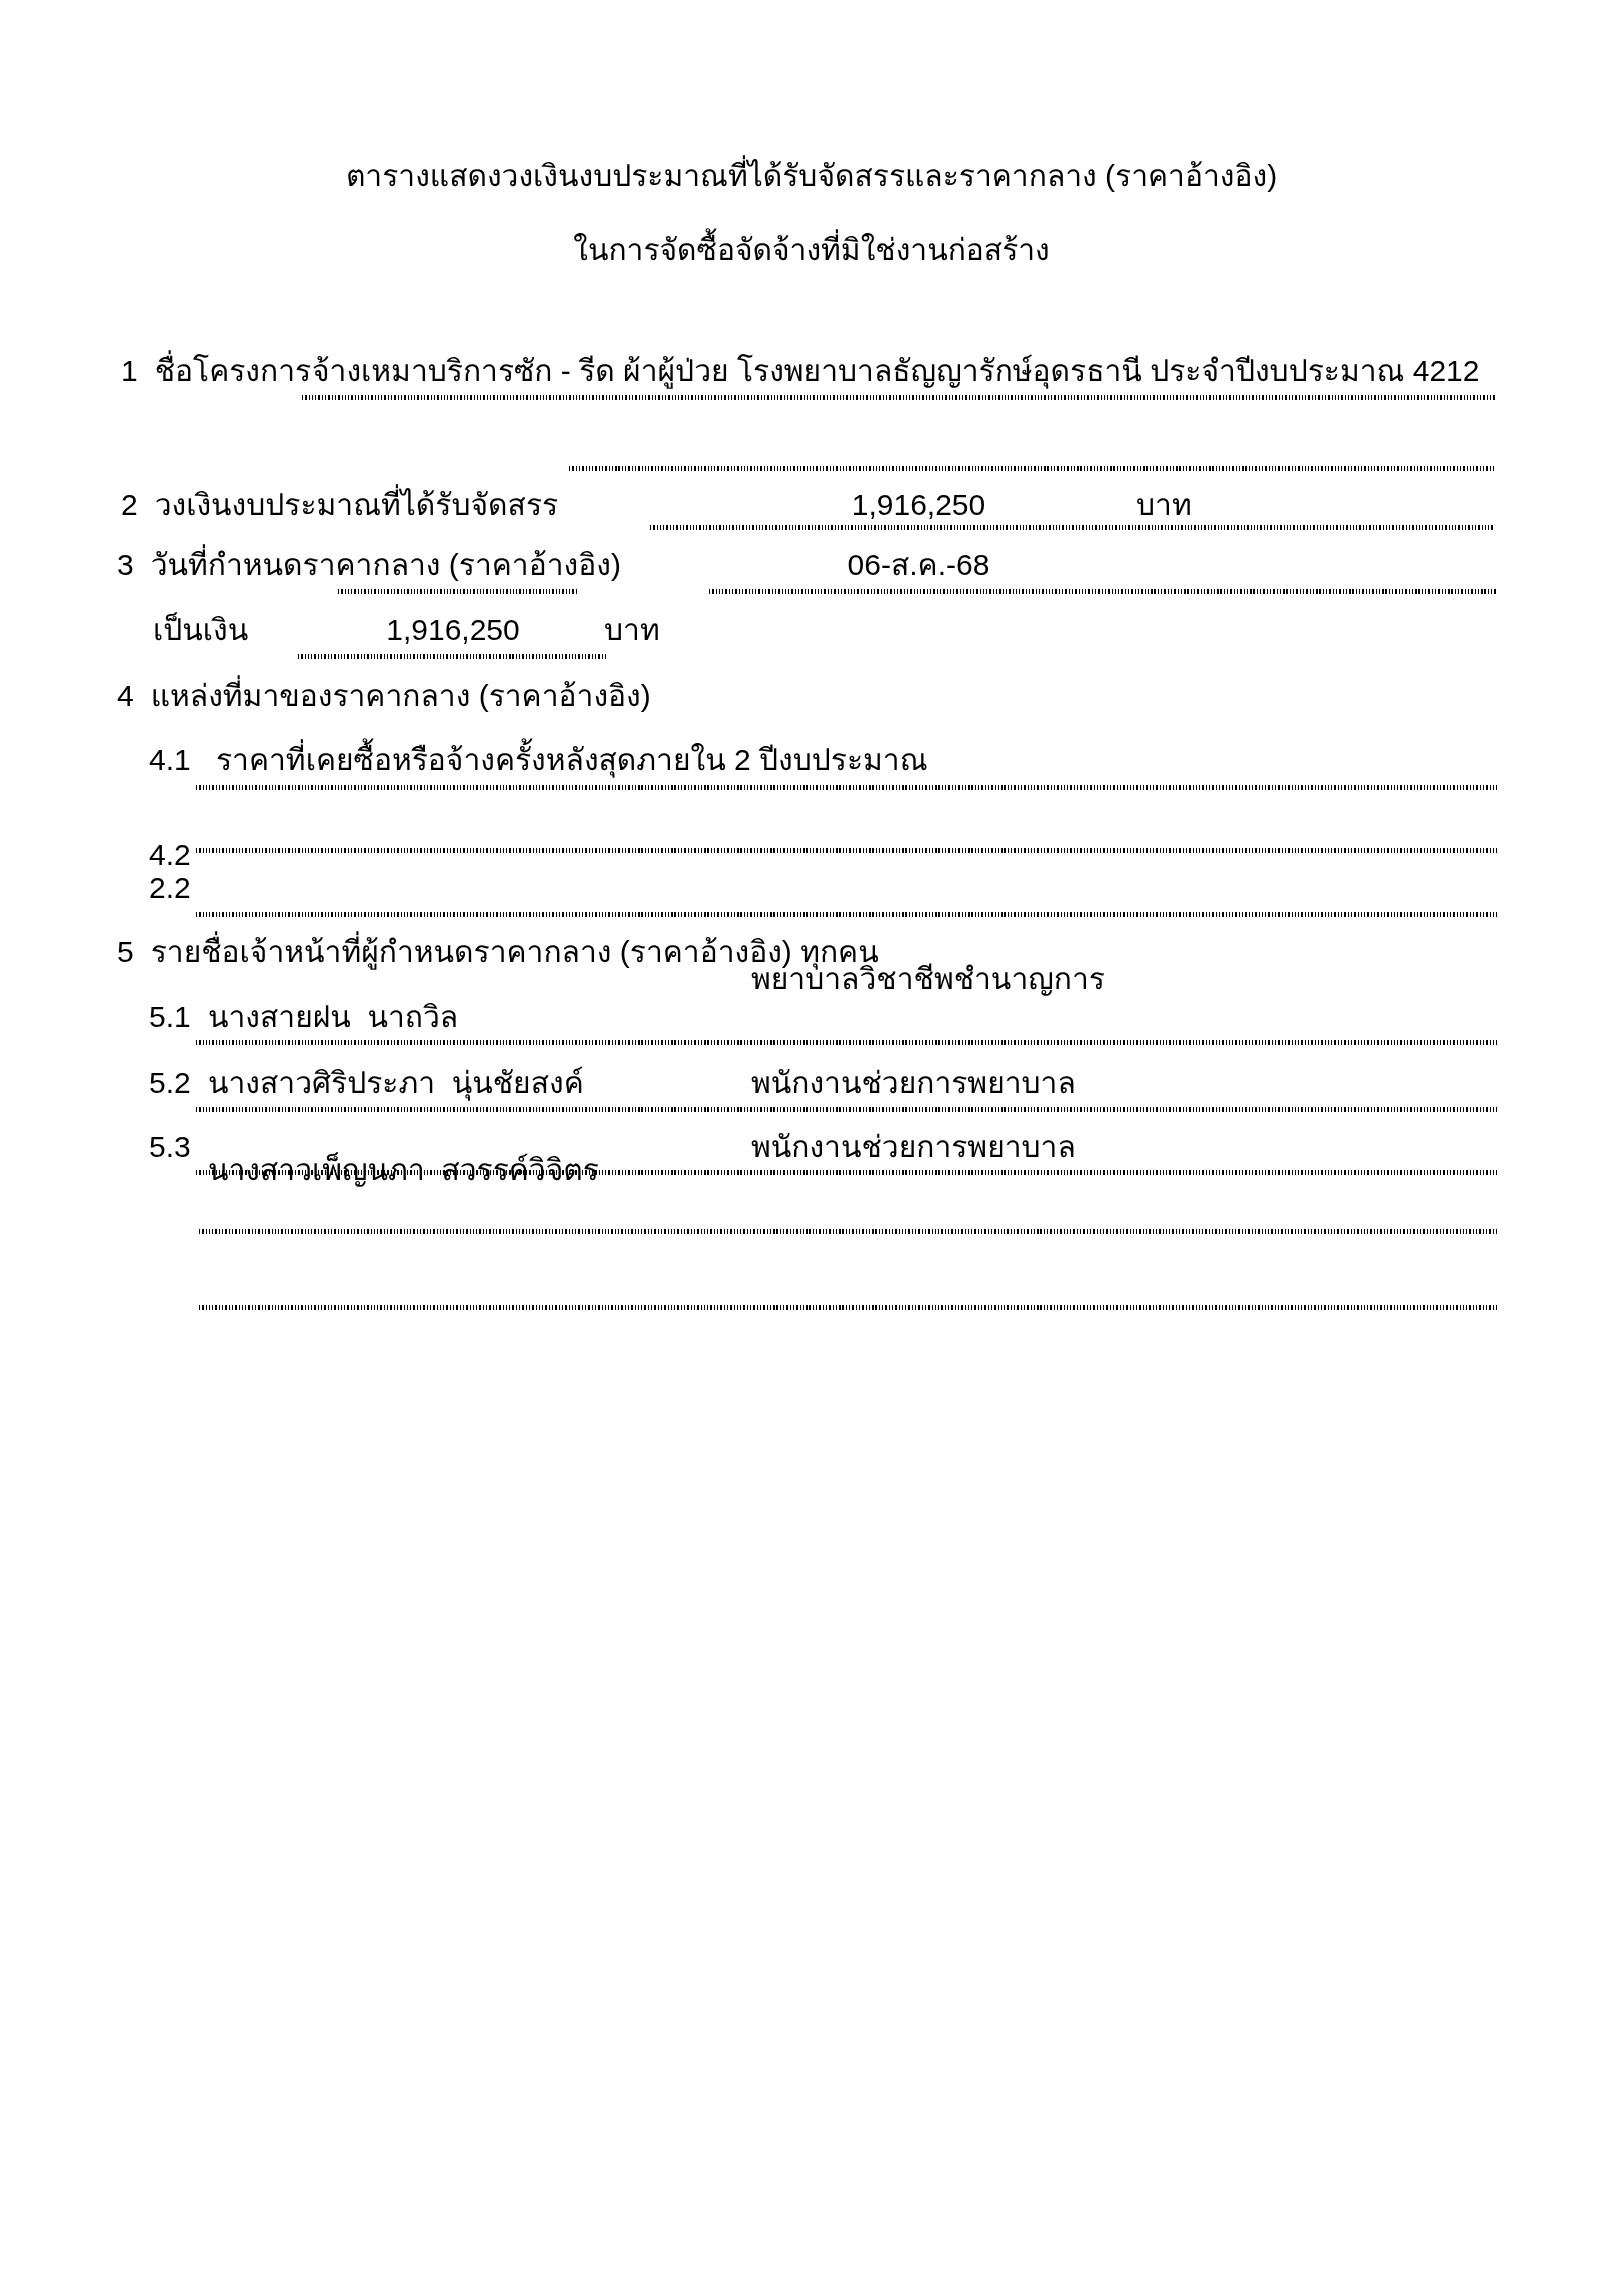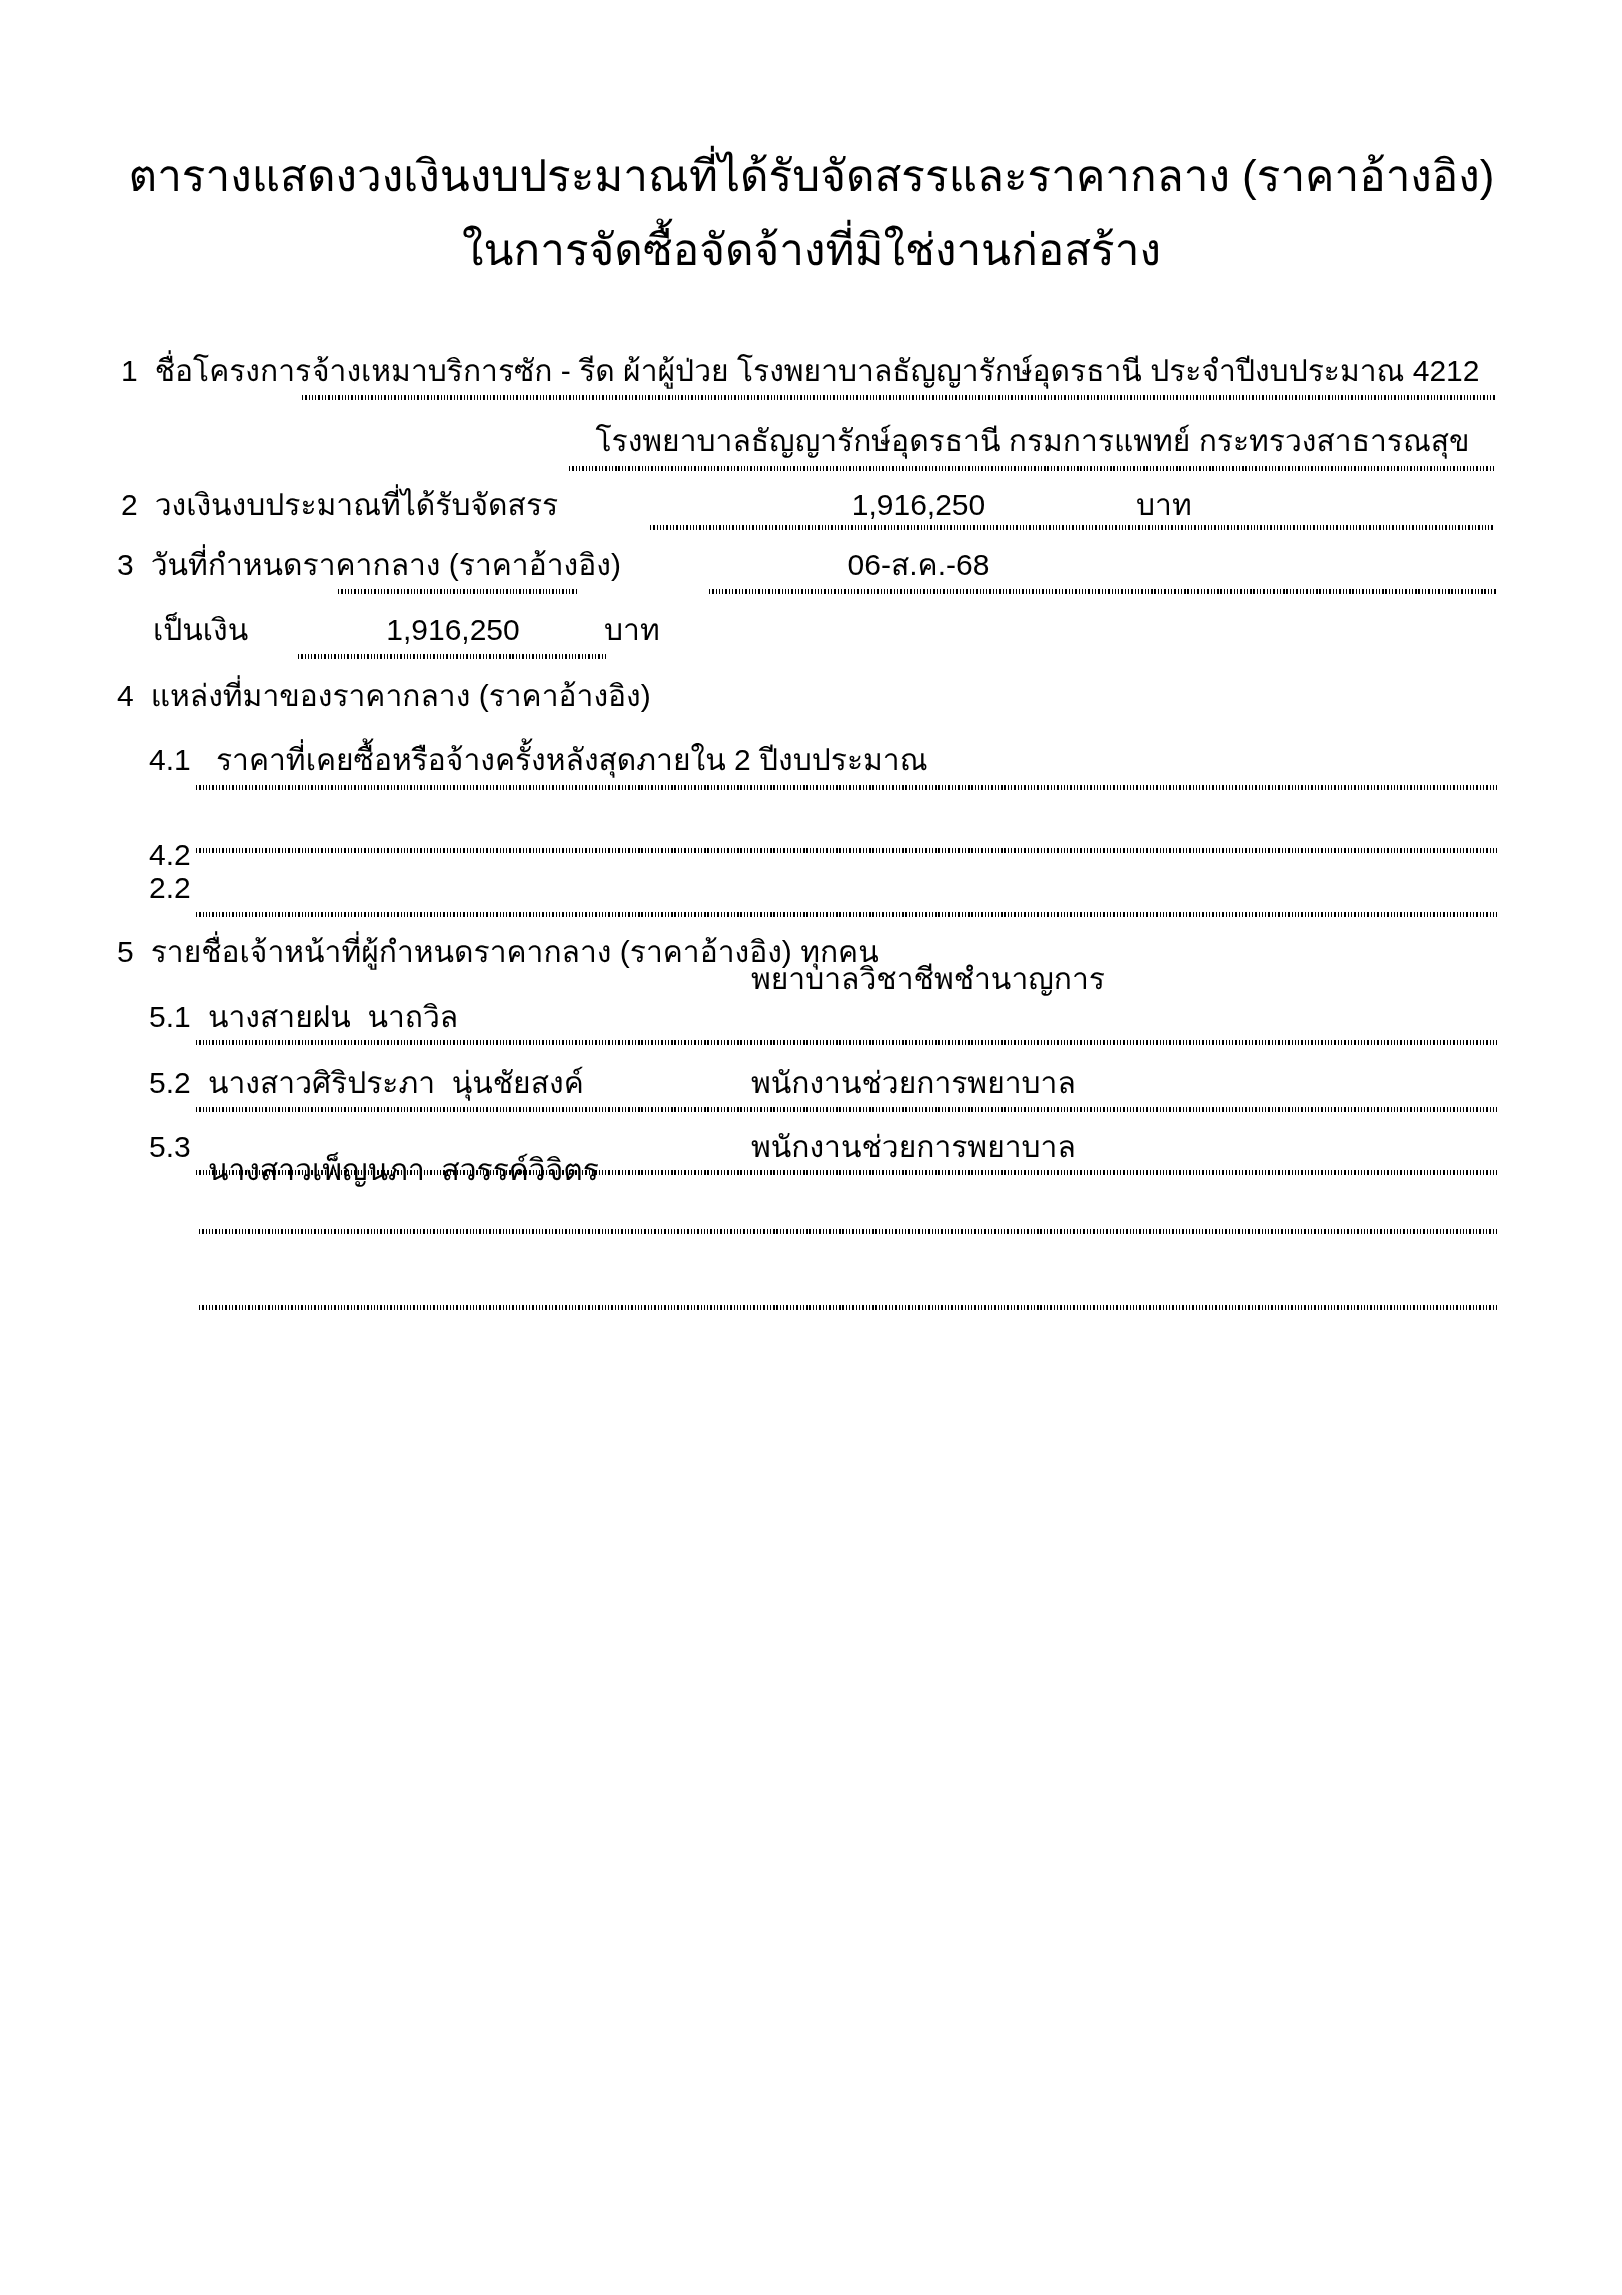--- a/index.html
+++ b/index.html
@@ -16,21 +16,21 @@
     color: #000000;
     font-size: 30px;
     line-height: 46px;
     overflow: hidden;
   }
   .abs { position: absolute; white-space: pre; }
   .title {
     left: 0;
     width: 1623px;
     text-align: center;
-    font-size: 44px;
+    font-size: 30px;
     line-height: 47px;
   }
   .numlabel { display: flex; gap: 17px; }
   .center { text-align: center; white-space: pre; }
   .dotline {
     position: absolute;
     height: 4.6px;
     background-image: repeating-linear-gradient(to right, #000 0px, #000 1.3px, transparent 1.3px, transparent 3.3px);
     background-repeat: repeat-x;
   }
@@ -43,21 +43,20 @@
   <div class="abs title" style="top:152px;">ตารางแสดงวงเงินงบประมาณที่ได้รับจัดสรรและราคากลาง (ราคาอ้างอิง)</div>
   <div class="abs title" style="top:226px;">ในการจัดซื้อจัดจ้างที่มิใช่งานก่อสร้าง</div>
 
   <div class="abs numlabel" style="left:121px; top:348px;">
     <span>1</span>
     <span>ชื่อโครงการ</span>
   </div>
   <div class="abs" style="left:312px; top:348px;">จ้างเหมาบริการซัก - รีด ผ้าผู้ป่วย โรงพยาบาลธัญญารักษ์อุดรธานี ประจำปีงบประมาณ 4212</div>
   <div class="dotline" style="left:302px; top:395px; width:1194px;"></div>
 
-  <div class="abs center" style="left:569px; top:418px; width:927px;">โรงพยาบาลธัญญารักษ์อุดรธานี กรมการแพทย์ กระทรวงสาธารณสุข</div>
   <div class="dotline" style="left:569px; top:466px; width:927px;"></div>
 
   <div class="abs numlabel" style="left:121px; top:482px;">
     <span>2</span>
     <span>วงเงินงบประมาณที่ได้รับจัดสรร</span>
   </div>
   <div class="abs center" style="left:650px; top:482px; width:537px;">1,916,250</div>
   <div class="abs" style="left:1136px; top:482px;">บาท</div>
   <div class="dotline" style="left:650px; top:525px; width:845px;"></div>
 

